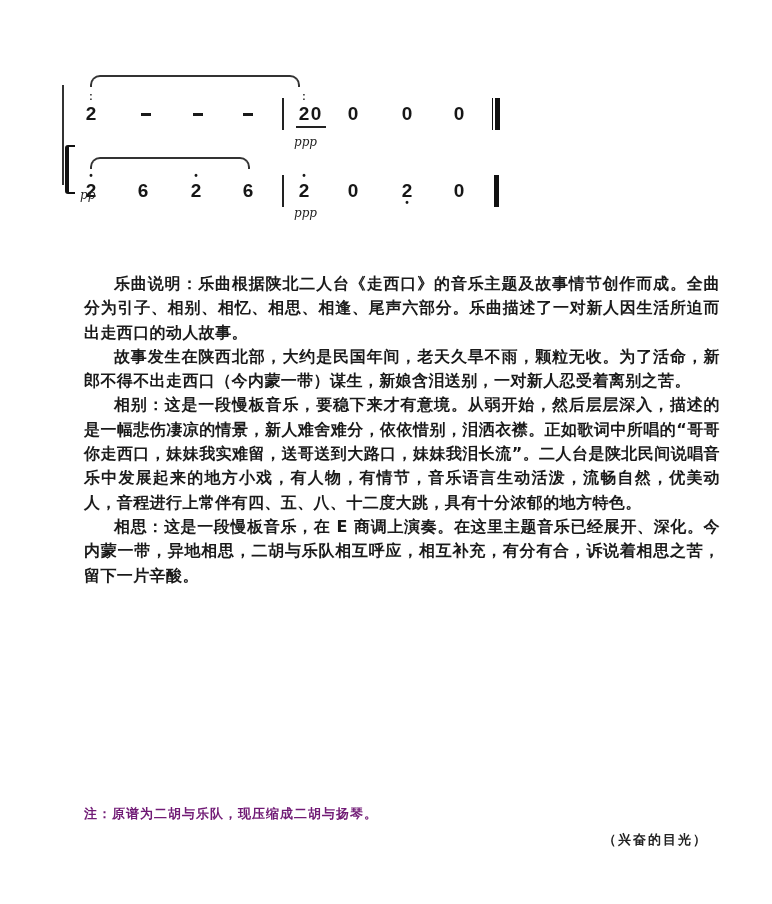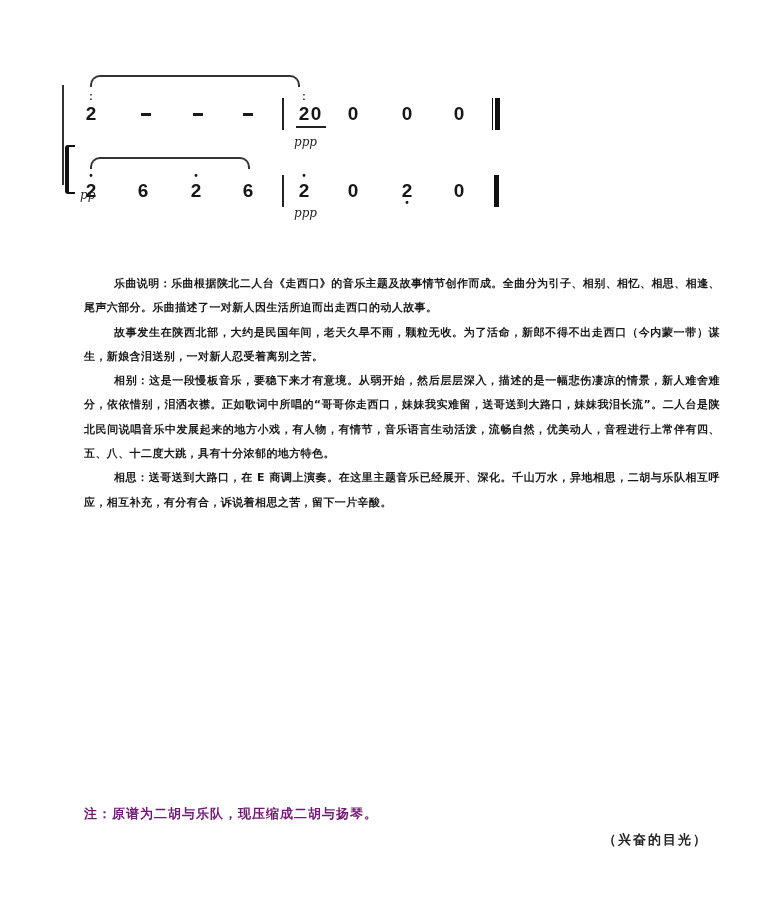--- a/index.html
+++ b/index.html
@@ -13,21 +13,21 @@
   .dash { position:absolute; width:10px; height:3px; background:#1a1a1a; }
   .barline { position:absolute; width:2px; background:#222; }
   .final-bar { position:absolute; width:5px; background:#111; }
   .final-thin { position:absolute; width:1px; background:#111; }
   .dyn { position:absolute; font-family:"DejaVu Serif", serif; font-style:italic; font-weight:normal; font-size:12px; color:#222; }
   .underline { position:absolute; height:1.5px; background:#222; }
   .bracket-left { position:absolute; left:62px; width:2px; background:#333; }
   .brace { position:absolute; left:65px; width:6px; border-left:4px solid #111; border-top:2px solid #111; border-bottom:2px solid #111; border-radius:3px 0 0 3px; }
   .slur { position:absolute; border-top:2px solid #333; border-left:2px solid #333; border-right:2px solid #333; border-radius:10px 10px 0 0; height:10px; border-bottom:none; }
   .text-block { position:absolute; left:84px; top:272px; width:636px; font-family:"DejaVu Sans", sans-serif;
-                font-weight:bold; font-size:11px; line-height:24.3px; color:#1a1a1a; letter-spacing:0.4px; }
+                font-weight:bold; font-size:16px; line-height:24.3px; color:#1a1a1a; letter-spacing:0.4px; }
   .para { margin:0; text-indent:30px; text-align:justify; }
   .text-block .para:first-child { text-indent:30px; }
   .note-line { position:absolute; left:84px; top:805px; font-family:"DejaVu Sans", sans-serif; font-weight:bold; font-size:13px; color:#701a75; letter-spacing:1px; }
   .author-note { position:absolute; right:64px; top:831px; font-family:"DejaVu Sans", sans-serif; font-weight:bold; font-size:13px; color:#222; letter-spacing:2px; }
 </style>
 </head>
 <body>
 
 <div class="score">
 
@@ -99,17 +99,17 @@
   <div class="note" style="left:448px;top:181px;">
     <span>0</span>
   </div>
   <div class="final-bar" style="left:494px;top:175px;height:32px;"></div>
 </div>
 
 <div class="text-block">
   <p class="para">乐曲说明：乐曲根据陕北二人台《走西口》的音乐主题及故事情节创作而成。全曲分为引子、相别、相忆、相思、相逢、尾声六部分。乐曲描述了一对新人因生活所迫而出走西口的动人故事。</p>
   <p class="para">故事发生在陕西北部，大约是民国年间，老天久旱不雨，颗粒无收。为了活命，新郎不得不出走西口（今内蒙一带）谋生，新娘含泪送别，一对新人忍受着离别之苦。</p>
   <p class="para">相别：这是一段慢板音乐，要稳下来才有意境。从弱开始，然后层层深入，描述的是一幅悲伤凄凉的情景，新人难舍难分，依依惜别，泪洒衣襟。正如歌词中所唱的“哥哥你走西口，妹妹我实难留，送哥送到大路口，妹妹我泪长流”。二人台是陕北民间说唱音乐中发展起来的地方小戏，有人物，有情节，音乐语言生动活泼，流畅自然，优美动人，音程进行上常伴有四、五、八、十二度大跳，具有十分浓郁的地方特色。</p>
-  <p class="para">相思：送哥送到大路口，在 E 商调上演奏。在这里主题音乐已经展开、深化。千山万水，异地相思，二胡与乐队相互呼应，相互补充，有分有合，诉说着相思之苦，留下一片辛酸。</p>
+  <p class="para">相思：这是一段慢板音乐，在 E 商调上演奏。在这里主题音乐已经展开、深化。今内蒙一带，异地相思，二胡与乐队相互呼应，相互补充，有分有合，诉说着相思之苦，留下一片辛酸。</p>
 </div>
 
 <div class="note-line">注：原谱为二胡与乐队，现压缩成二胡与扬琴。</div>
 <div class="author-note">（兴奋的目光）</div>
 
 </body></html>

